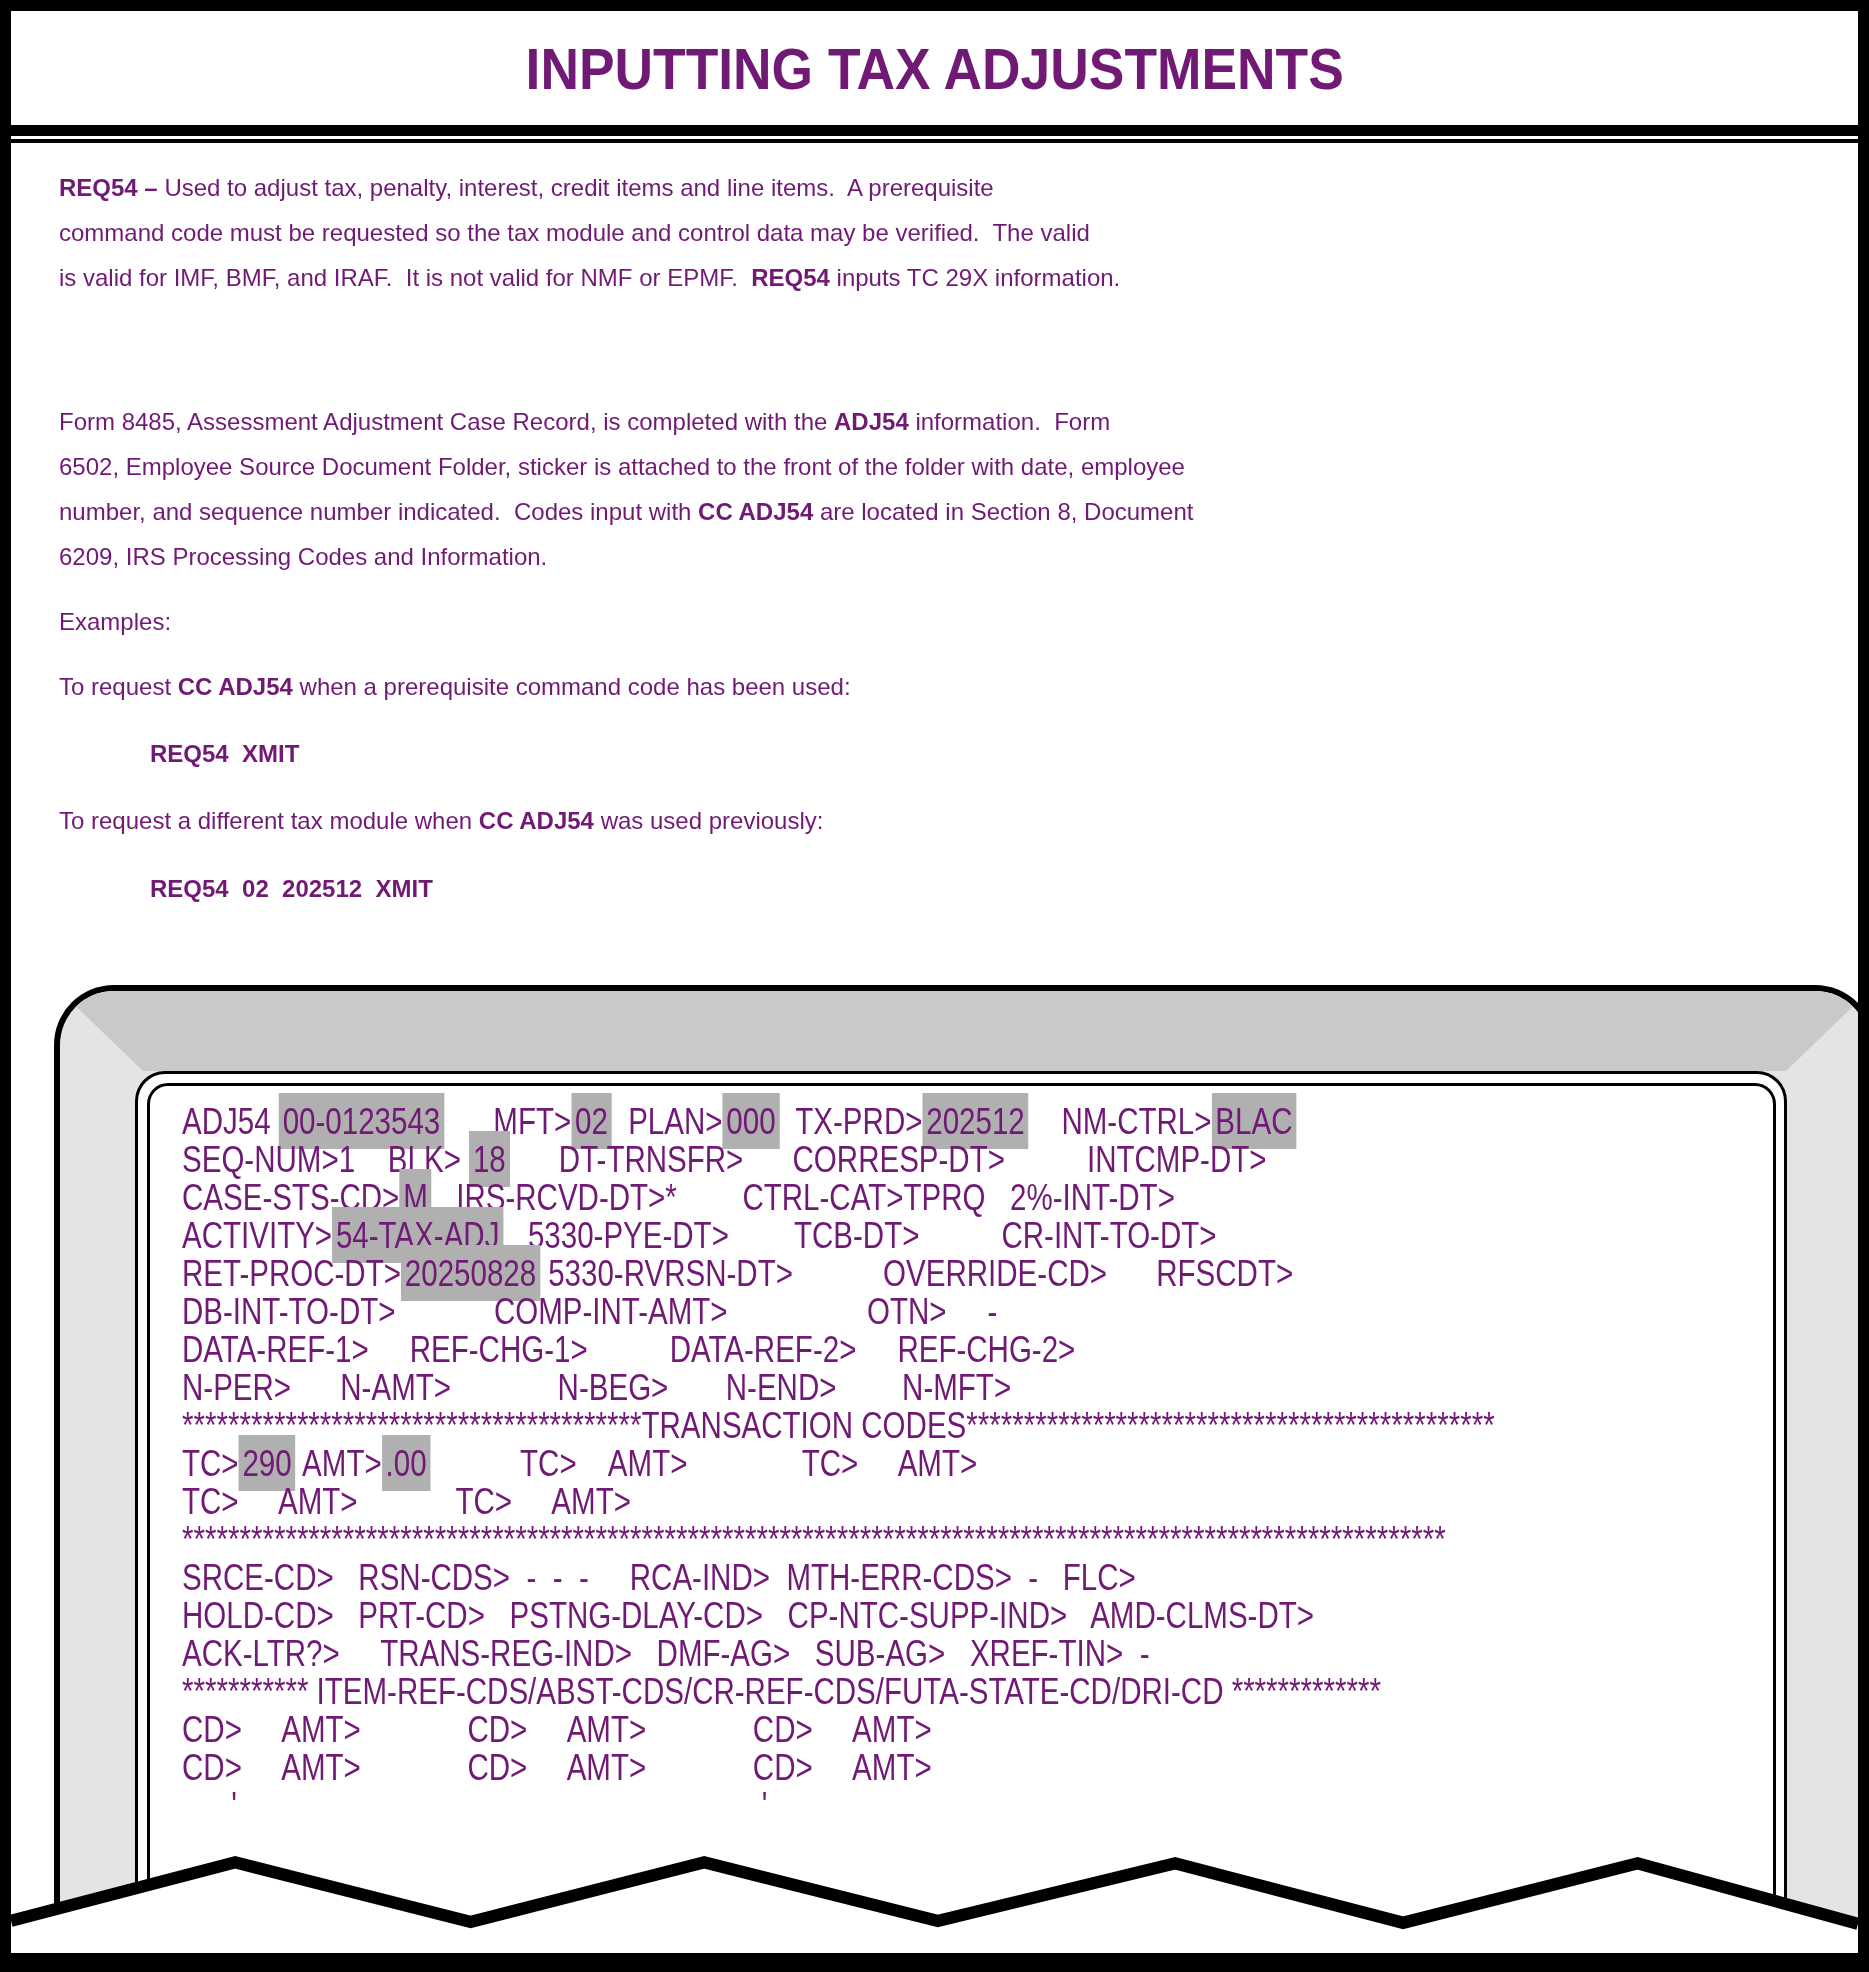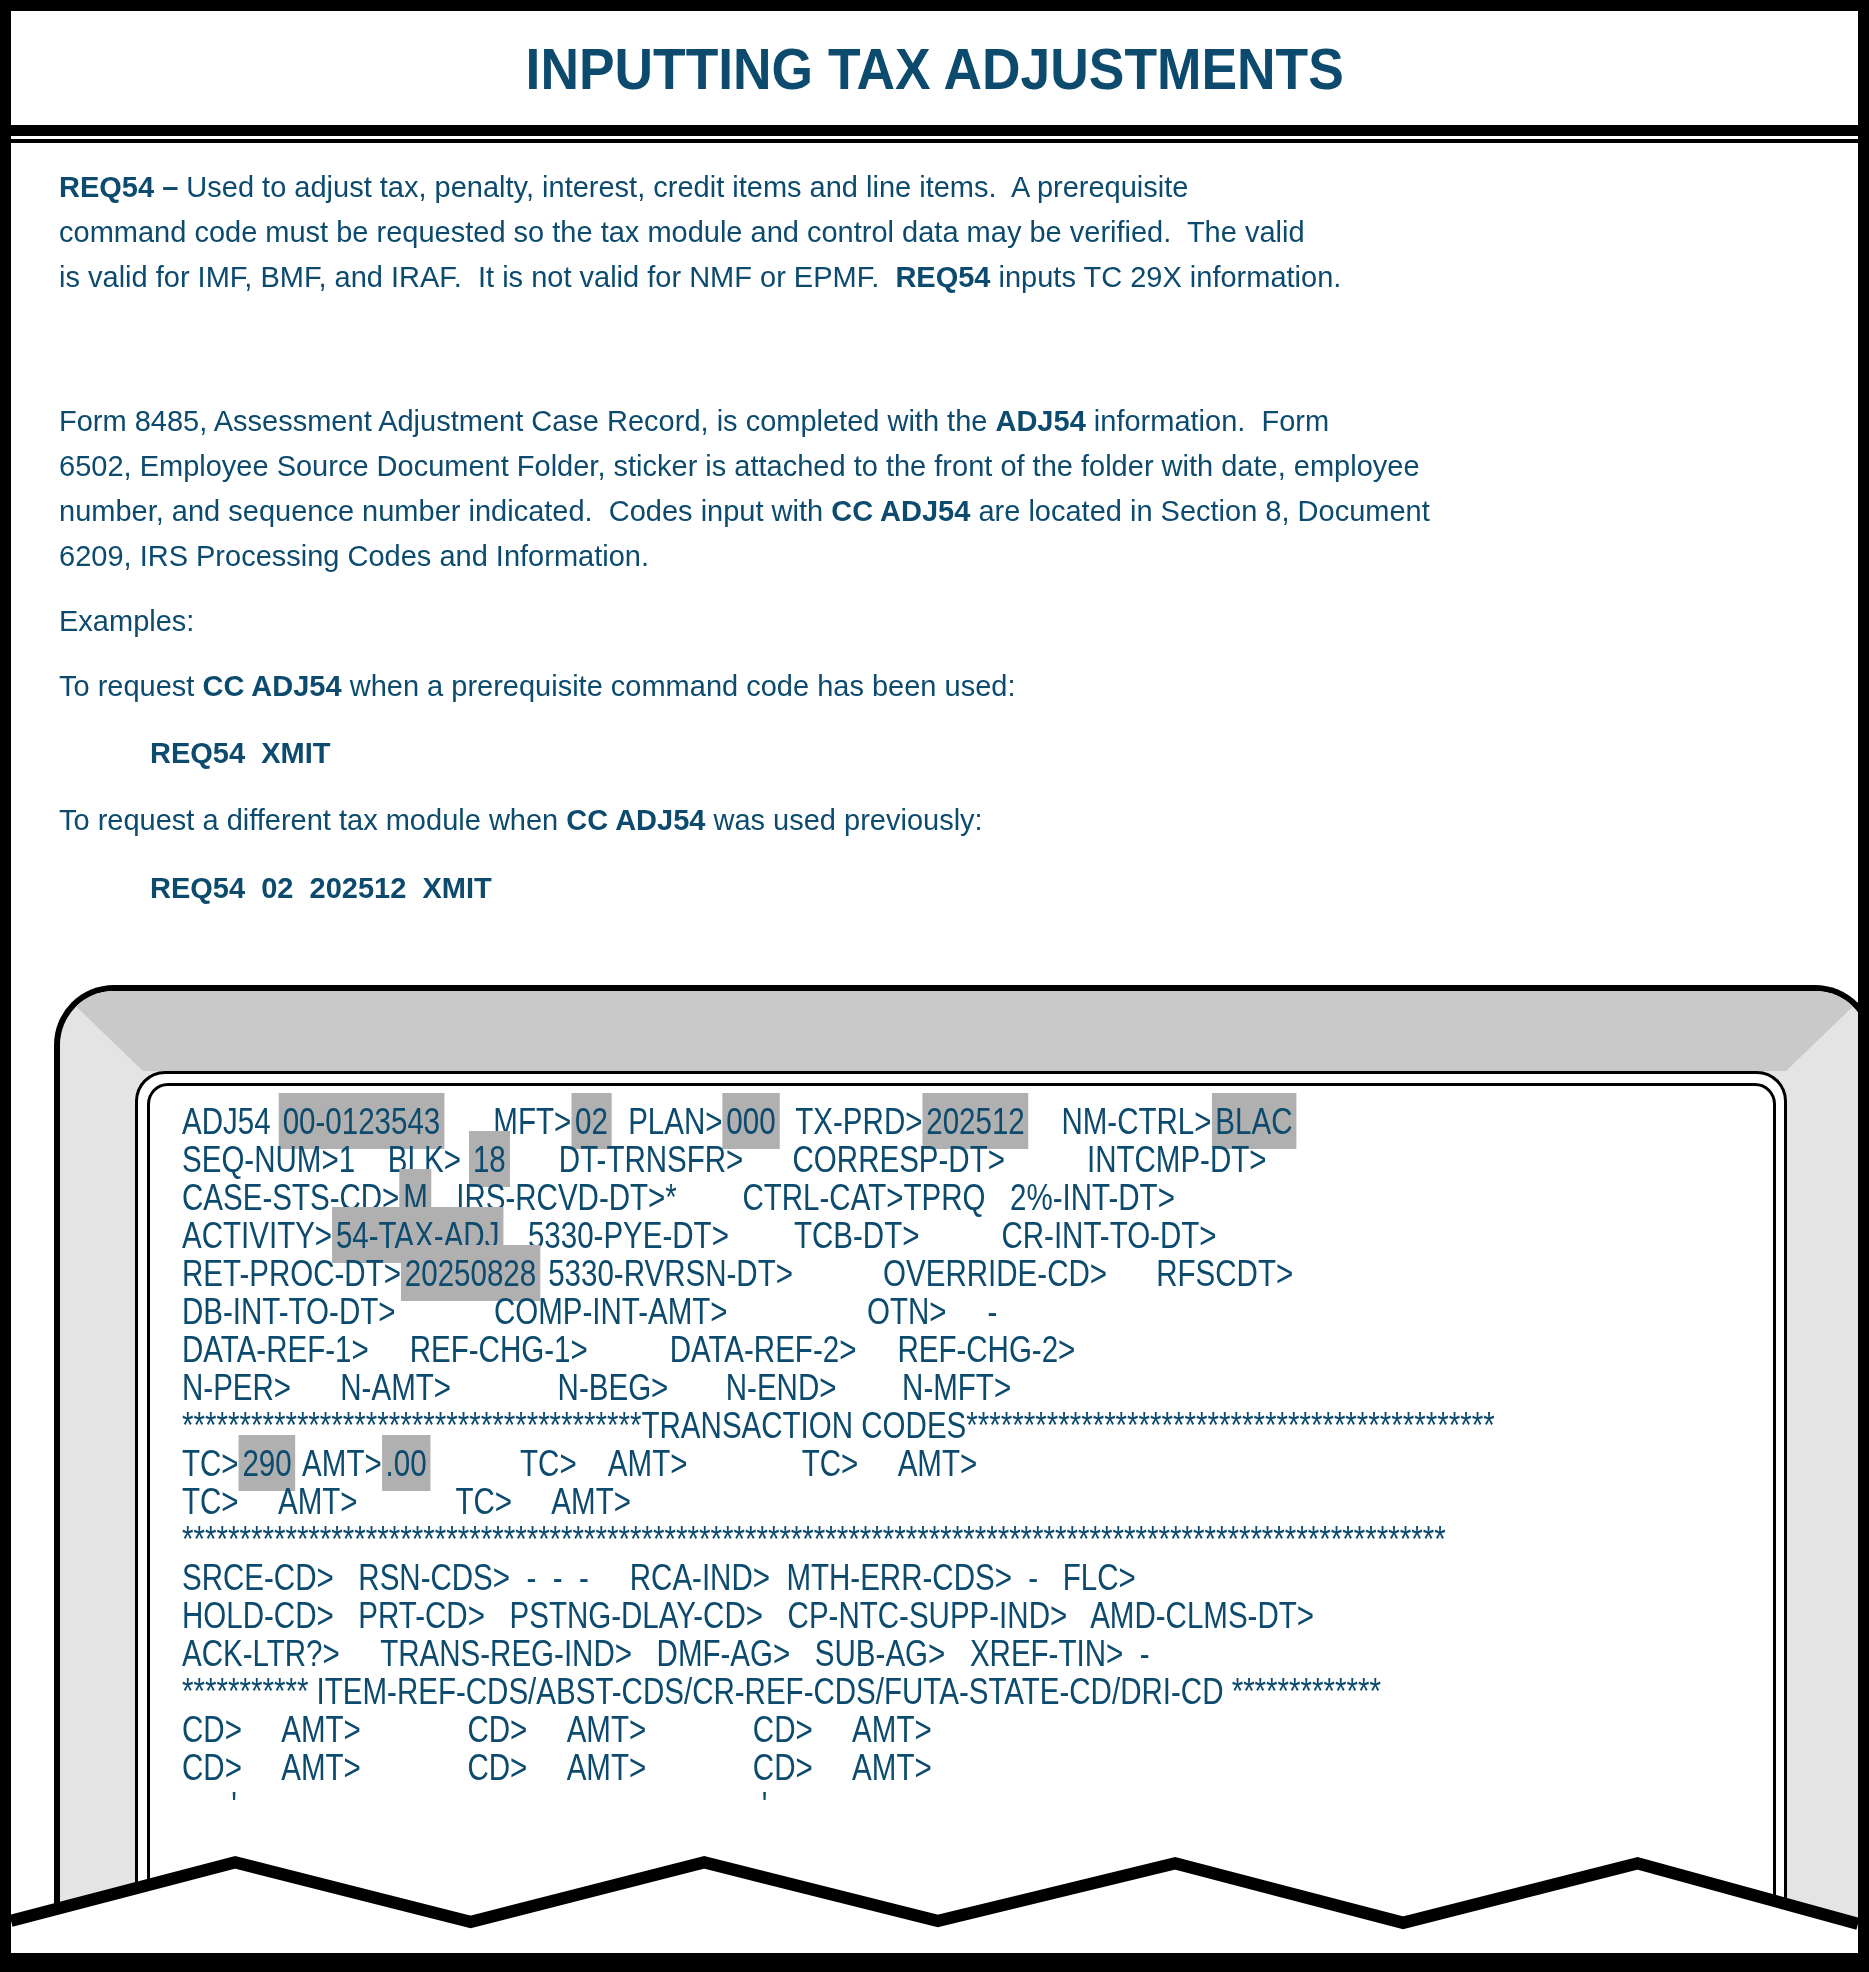--- a/index.html
+++ b/index.html
@@ -4,37 +4,37 @@
 <style>
   html,body{margin:0;padding:0;background:#fff;}
   .page{
     position:relative;
     width:1869px;height:1973px;
     box-sizing:border-box;
     border:11.3px solid #000;
     border-bottom:20px solid #000;
     background:#fff;
     font-family:"Liberation Sans",sans-serif;
-    color:#0c4a6e;
+    color:#701a75;
     overflow:hidden;
   }
   
   .title-box{
     position:absolute;top:0;left:0;right:0;height:114px;
     border-bottom:11.3px solid #000;
     display:flex;align-items:center;justify-content:center;
   }
   .title-box h1{
     margin:0;font-size:58px;font-weight:bold;letter-spacing:0px;
     transform:scaleX(0.92);transform-origin:center;
     white-space:nowrap;
   }
   .thin-rule{position:absolute;left:0;right:0;top:128px;height:3.8px;background:#000;}
   
-  .block{position:absolute;left:48px;right:19px;font-size:29px;line-height:45px;}
+  .block{position:absolute;left:48px;right:19px;font-size:24px;line-height:45px;}
   .block .tline{white-space:pre-wrap;}
   .bold{font-weight:bold;}
   .blk0{top:154px;}
   .blk1{top:388px;}
   .blk2{top:588px;}
   .blk3{top:653px;}
   .blk4{top:720px;left:139px;font-weight:bold;}
   .blk5{top:787px;}
   .blk6{top:855px;left:139px;font-weight:bold;}
   .blk7{top:924px;}

